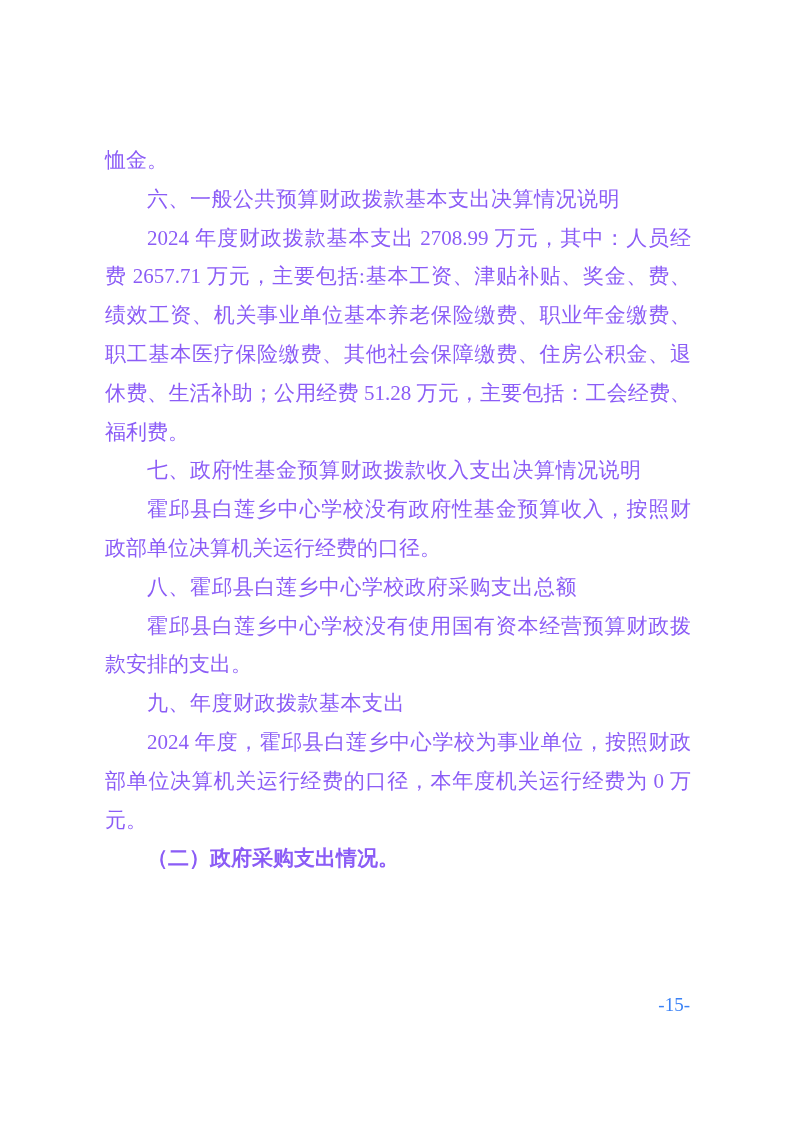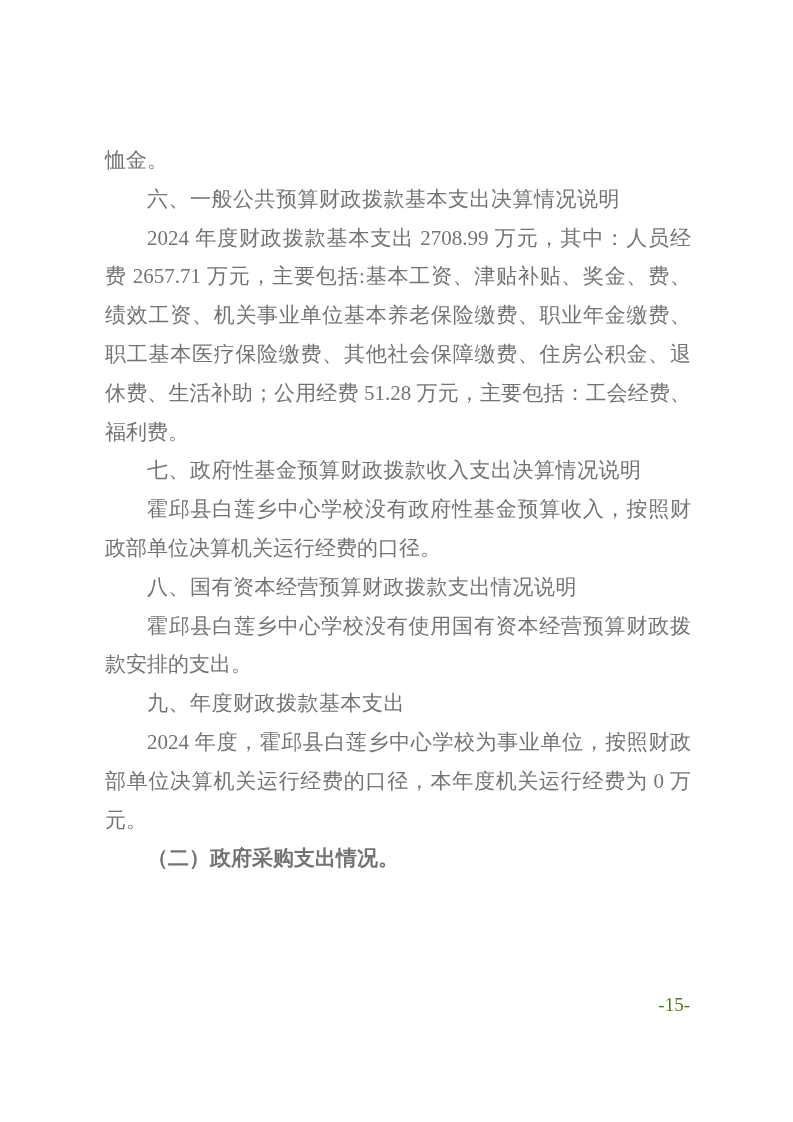--- a/index.html
+++ b/index.html
@@ -19,21 +19,21 @@
     color: #000000;
     overflow: hidden;
   }
   .content {
     position: absolute;
     left: 105px;
     top: 141px;
     width: 586px;
     font-size: 21px;
     line-height: 38.8px;
-    color: #737373;
+    color: #8b5cf6;
   }
   .para {
     font-family: "Liberation Serif", serif;
     text-align: justify;
     text-justify: inter-character;
     text-indent: 2em;
     font-weight: normal;
   }
   .para.no-indent { text-indent: 0; }
   .heading {
@@ -47,33 +47,33 @@
     font-weight: bold;
     text-indent: 2em;
   }
   .page-number {
     position: absolute;
     top: 993px;
     right: 103px;
     font-family: "Liberation Serif", serif;
     font-size: 19px;
     line-height: 24px;
-    color: #4d7c0f;
+    color: #3b82f6;
   }
 </style>
 </head>
 <body>
 
 <div class="page">
   <div class="content">
     <p class="para no-indent">恤金。</p>
     <p class="heading">六、一般公共预算财政拨款基本支出决算情况说明</p>
     <p class="para">2024 年度财政拨款基本支出 2708.99 万元，其中：人员经费 2657.71 万元，主要包括:基本工资、津贴补贴、奖金、费、绩效工资、机关事业单位基本养老保险缴费、职业年金缴费、职工基本医疗保险缴费、其他社会保障缴费、住房公积金、退休费、生活补助；公用经费 51.28 万元，主要包括：工会经费、福利费。</p>
     <p class="heading">七、政府性基金预算财政拨款收入支出决算情况说明</p>
     <p class="para">霍邱县白莲乡中心学校没有政府性基金预算收入，按照财政部单位决算机关运行经费的口径。</p>
-    <p class="heading">八、国有资本经营预算财政拨款支出情况说明</p>
+    <p class="heading">八、霍邱县白莲乡中心学校政府采购支出总额</p>
     <p class="para">霍邱县白莲乡中心学校没有使用国有资本经营预算财政拨款安排的支出。</p>
     <p class="heading">九、年度财政拨款基本支出</p>
     <p class="para">2024 年度，霍邱县白莲乡中心学校为事业单位，按照财政部单位决算机关运行经费的口径，本年度机关运行经费为 0 万元。</p>
     <p class="subheading">（二）政府采购支出情况。</p>
   </div>
   <div class="page-number">-15-</div>
 </div>
 
 </body></html>

